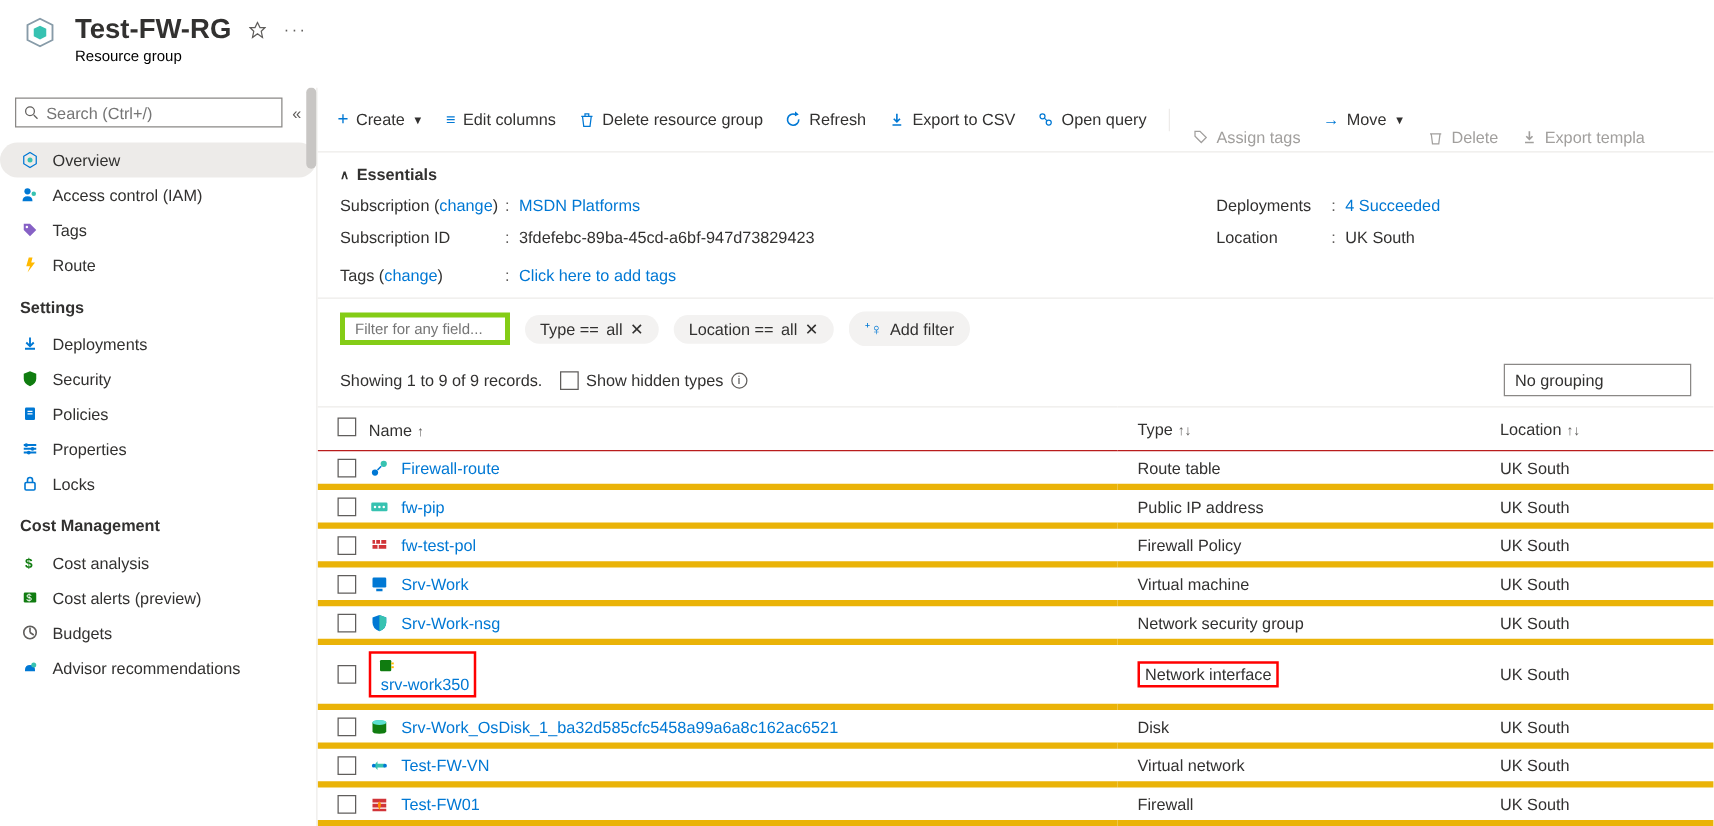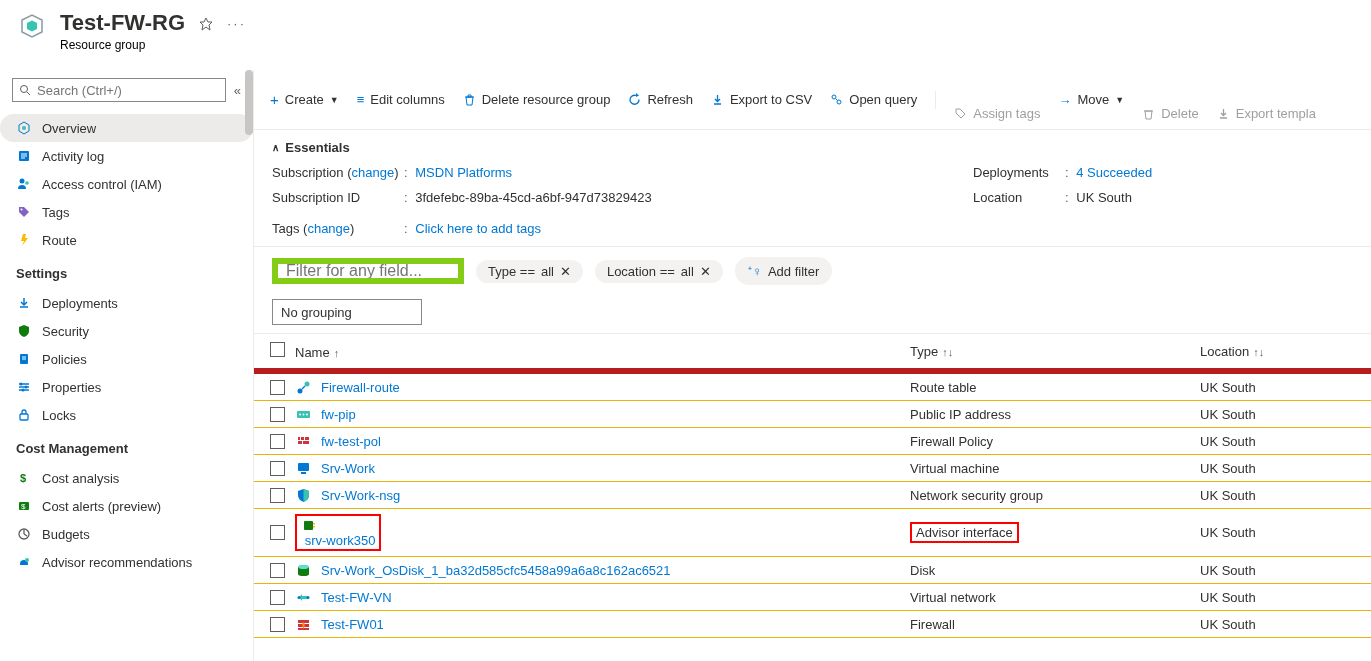--- a/index.html
+++ b/index.html
@@ -29,31 +29,31 @@
 .tb-sep{width:1px;height:18px;background:#edebe9;}
 .essentials{padding:10px 18px;border-bottom:1px solid #edebe9;}
 .ess-toggle{display:flex;align-items:center;gap:6px;font-weight:600;cursor:pointer;margin-bottom:10px;}
 .ess-grid{display:flex;gap:40px;}
 .ess-col{display:flex;flex-direction:column;gap:10px;font-size:13px;}
 .ess-row{display:flex;gap:2px;}
 .ess-label{color:#323130;min-width:130px;}
 .ess-link{color:#0078d4;cursor:pointer;}
 .ess-val{color:#323130;}
 .filters{display:flex;align-items:center;gap:12px;padding:10px 18px;}
-.filter-input{border:6px solid #84cc16;height:26px;padding:0 8px;width:192px;font-size:16px;}
+.filter-input{border:4px solid #84cc16;height:26px;padding:0 8px;width:136px;font-size:12px;}
 .pill{background:#f3f2f1;border-radius:14px;padding:4px 12px;display:flex;align-items:center;gap:6px;font-size:13px;cursor:pointer;}
 .pill strong{font-weight:400;}
 .pill-add{border:1px solid transparent;}
 .records-row{display:flex;align-items:center;gap:14px;padding:4px 18px 8px 18px;justify-content:space-between;}
 .records-left{display:flex;align-items:center;gap:14px;}
 .checkbox{width:15px;height:15px;border:1px solid #605e5c;display:inline-block;flex-shrink:0;}
 .grouping{border:1px solid #8a8886;height:26px;padding:0 8px;min-width:150px;display:flex;align-items:center;}
 .table{width:100%;border-collapse:collapse;}
-.table th{text-align:left;font-weight:400;padding:8px 16px;border-top:1px solid #edebe9;border-bottom:6px solid #b91c1c;color:#323130;font-size:13px;}
-.table td{padding:5px 16px;font-size:13px;border-bottom:1px solid #eab308;}
+.table th{text-align:left;font-weight:400;padding:8px 16px;border-top:1px solid #edebe9;border-bottom:1px solid #b91c1c;color:#323130;font-size:13px;}
+.table td{padding:5px 16px;font-size:13px;border-bottom:5px solid #eab308;}
 .res-name{color:#0078d4;cursor:pointer;}
 .res-row{display:flex;align-items:center;gap:10px;}
 .res-icon{width:16px;height:16px;display:flex;align-items:center;justify-content:center;}
 .highlight{border:2px solid #ff0000;padding:1px 4px;display:inline-block;}
 .sort-arrow{color:#605e5c;margin-left:4px;font-size:11px;}
 .cell-name{width:640px;}
 .cell-type{width:290px;}
 .de-emph{color:#605e5c;}
 svg{display:block;}
 </style>
@@ -103,31 +103,20 @@
               <svg width="14" height="14" viewBox="0 0 14 14">
                 <path d="M2 4 L7 1 L12 4 L12 10 L7 13 L2 10 Z" fill="none" stroke="#0078d4"></path>
                 <circle cx="7" cy="7" r="2" fill="#37c2b1"></circle>
               </svg>
             </span>
             <span>Overview</span>
           </div>
         <div class="nav-item">
             <span class="nav-icon">
               <svg width="14" height="14" viewBox="0 0 14 14">
-                <rect x="2" y="2" width="10" height="10" fill="#0078d4" rx="1"></rect>
-                <line x1="4" y1="5" x2="10" y2="5" stroke="#fff"></line>
-                <line x1="4" y1="7" x2="10" y2="7" stroke="#fff"></line>
-                <line x1="4" y1="9" x2="8" y2="9" stroke="#fff"></line>
-              </svg>
-            </span>
-            <span>Activity log</span>
-          </div>
-        <div class="nav-item">
-            <span class="nav-icon">
-              <svg width="14" height="14" viewBox="0 0 14 14">
                 <circle cx="5" cy="4" r="2.5" fill="#0078d4"></circle>
                 <path d="M1 12 Q1 8 5 8 Q9 8 9 12" fill="#0078d4"></path>
                 <circle cx="10" cy="6" r="1.8" fill="#37c2b1"></circle>
               </svg>
             </span>
             <span>Access control (IAM)</span>
           </div>
         <div class="nav-item">
             <span class="nav-icon">
               <svg width="14" height="14" viewBox="0 0 14 14">
@@ -347,20 +336,28 @@
             <strong>all</strong>
             <span>✕</span>
           </div>
         <div class="pill pill-add">
             <span style="color:#0078d4;">⁺♀</span>
             <span>Add filter</span>
           </div>
       </div>
 
       <div class="records-row">
+        <div class="records-left">
+          <span>Showing 1 to 9 of 9 records.</span>
+          <label style="display:flex;align-items:center;gap:6px;">
+              <span class="checkbox"></span>
+              <span>Show hidden types</span>
+              <span style="border:1px solid #605e5c;border-radius:50%;width:13px;height:13px;display:inline-flex;align-items:center;justify-content:center;font-size:9px;">i</span>
+            </label>
+        </div>
         <div class="grouping">
             <span>No grouping</span>
           </div>
       </div>
 
       <table class="table">
         <thead>
             <tr>
           <th class="cell-name"><span class="checkbox" style="margin-right:10px;"></span><span>Name</span><span class="sort-arrow">↑</span></th>
           <th class="cell-type"><span>Type</span><span class="sort-arrow">↑↓</span></th>
@@ -460,21 +457,21 @@
                   <span class="checkbox"></span>
                   <span class="highlight"><span class="res-icon">
                       <svg width="15" height="15" viewBox="0 0 15 15">
                         <rect x="2" y="3" width="9" height="9" fill="#107c10" rx="1"></rect>
                         <rect x="11" y="5" width="2" height="1.5" fill="#ffb900"></rect>
                         <rect x="11" y="8" width="2" height="1.5" fill="#ffb900"></rect>
                       </svg>
                     </span>&nbsp;<span class="res-name">srv-work350</span></span>
                 </div>
               </td>
-              <td class="cell-type"><span class="highlight">Advisor interface</span></td>
+              <td class="cell-type"><span class="highlight">Network interface</span></td>
               <td>UK South</td>
             </tr>
             <tr>
               <td class="cell-name">
                 <div class="res-row">
                   <span class="checkbox"></span>
                   <span class="res-icon">
                     <svg width="15" height="15" viewBox="0 0 15 15">
                       <ellipse cx="7.5" cy="4" rx="5.5" ry="2" fill="#37c2b1"></ellipse>
                       <path d="M2 4 L2 11 Q2 13 7.5 13 Q13 13 13 11 L13 4" fill="#107c10"></path>

